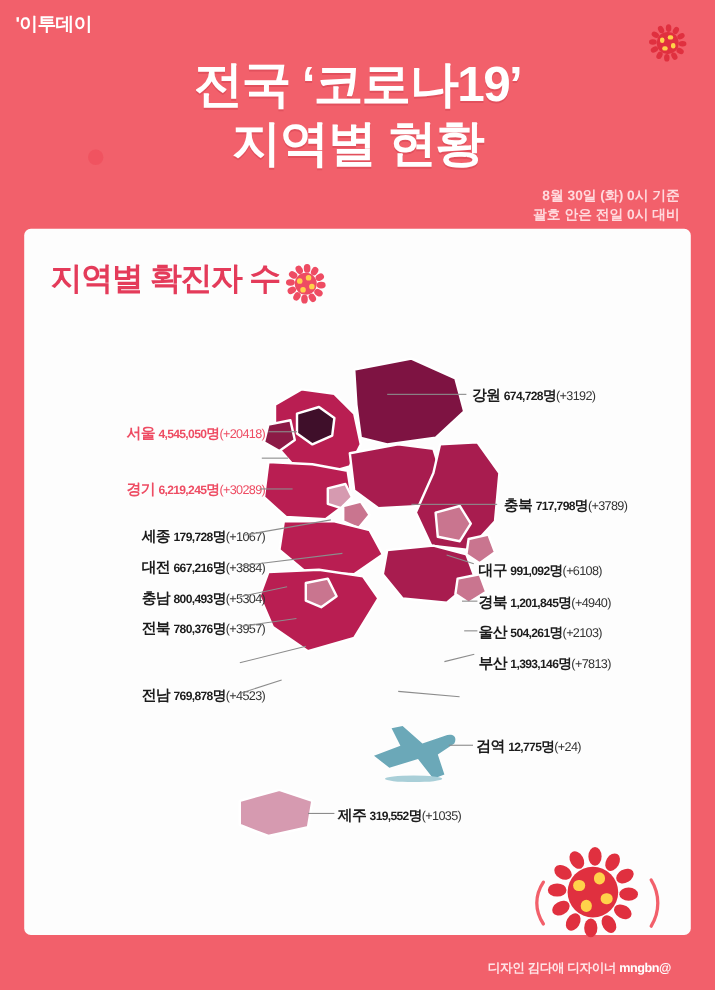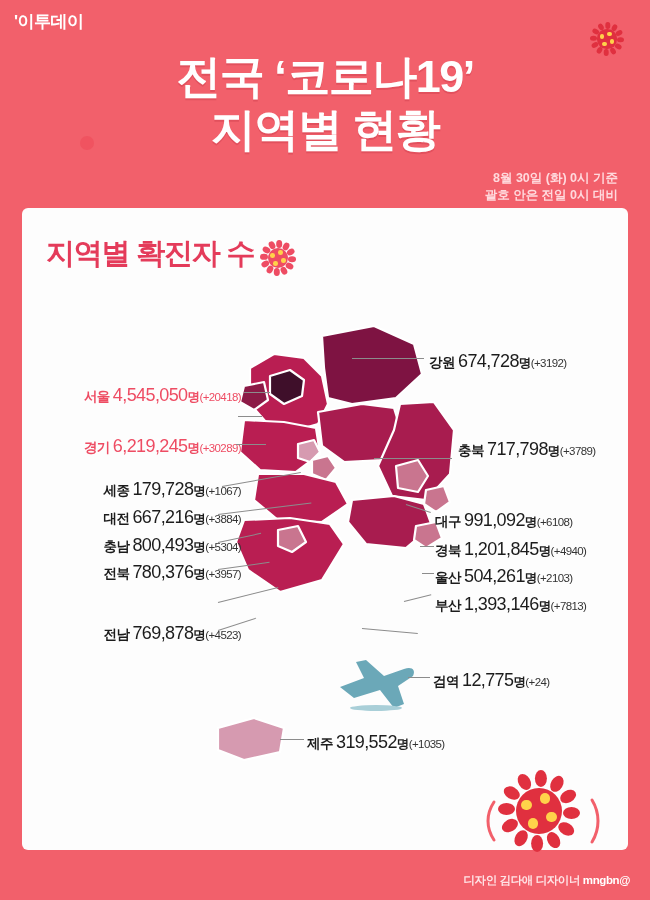--- a/index.html
+++ b/index.html
@@ -73,35 +73,35 @@
 
   
   .lbl {
     position:absolute;
     white-space:nowrap;
     font-size:13.5px;
     color:#1c1c1c;
     letter-spacing:-.6px;
   }
   .lbl .nm { font-weight:bold; }
-  .lbl .val { font-weight:normal; font-size:18px; }
+  .lbl .val { font-weight:bold; font-size:11px; }
   .lbl .unit { font-weight:bold; font-size:12.5px; }
   .lbl .delta { font-size:11.5px; font-weight:normal; color:#333; }
   .lbl.pink .nm, .lbl.pink .val, .lbl.pink .unit, .lbl.pink .delta { color:#ee4c63; }
   .lbl.right { text-align:right; }
 
   
   .lead { position:absolute; background:#8c8c8c; height:1px; }
 
   
   .plane { position:absolute; left:312px; top:448px; }
 
   
   .footer {
-    position:absolute; right:20px; bottom:12px;
+    position:absolute; right:40px; bottom:12px;
     color:#ffe3e6; font-size:11.5px; font-weight:bold; letter-spacing:-.4px;
   }
   .footer .mail { color:#fff; }
 </style>
 </head>
 <body>
 
 <div class="logo">'이투데이</div>
 
 <div class="bg-virus v1"></div>
@@ -293,21 +293,21 @@
     <span class="val">769,878</span><span class="unit">명</span><span class="delta">(+4523)</span>
   </div>
   <div class="lead" style="left:196px; top:422px; width:40px; transform:rotate(-18deg); transform-origin:left center;"></div>
 
   <div class="lbl" style="left:407px; top:143px;">
     <span class="nm">강원</span>
     <span class="val">674,728</span><span class="unit">명</span><span class="delta">(+3192)</span>
   </div>
   <div class="lead" style="left:330px; top:150px; width:72px;"></div>
 
-  <div class="lbl" style="left:436px; top:231px;">
+  <div class="lbl" style="left:436px; top:243px;">
     <span class="nm">충북</span>
     <span class="val">717,798</span><span class="unit">명</span><span class="delta">(+3789)</span>
   </div>
   <div class="lead" style="left:352px; top:250px; width:78px;"></div>
 
   <div class="lbl" style="left:413px; top:302px;">
     <span class="nm">대구</span>
     <span class="val">991,092</span><span class="unit">명</span><span class="delta">(+6108)</span>
   </div>
   <div class="lead" style="left:384px; top:296px; width:26px; transform:rotate(18deg); transform-origin:left center;"></div>

